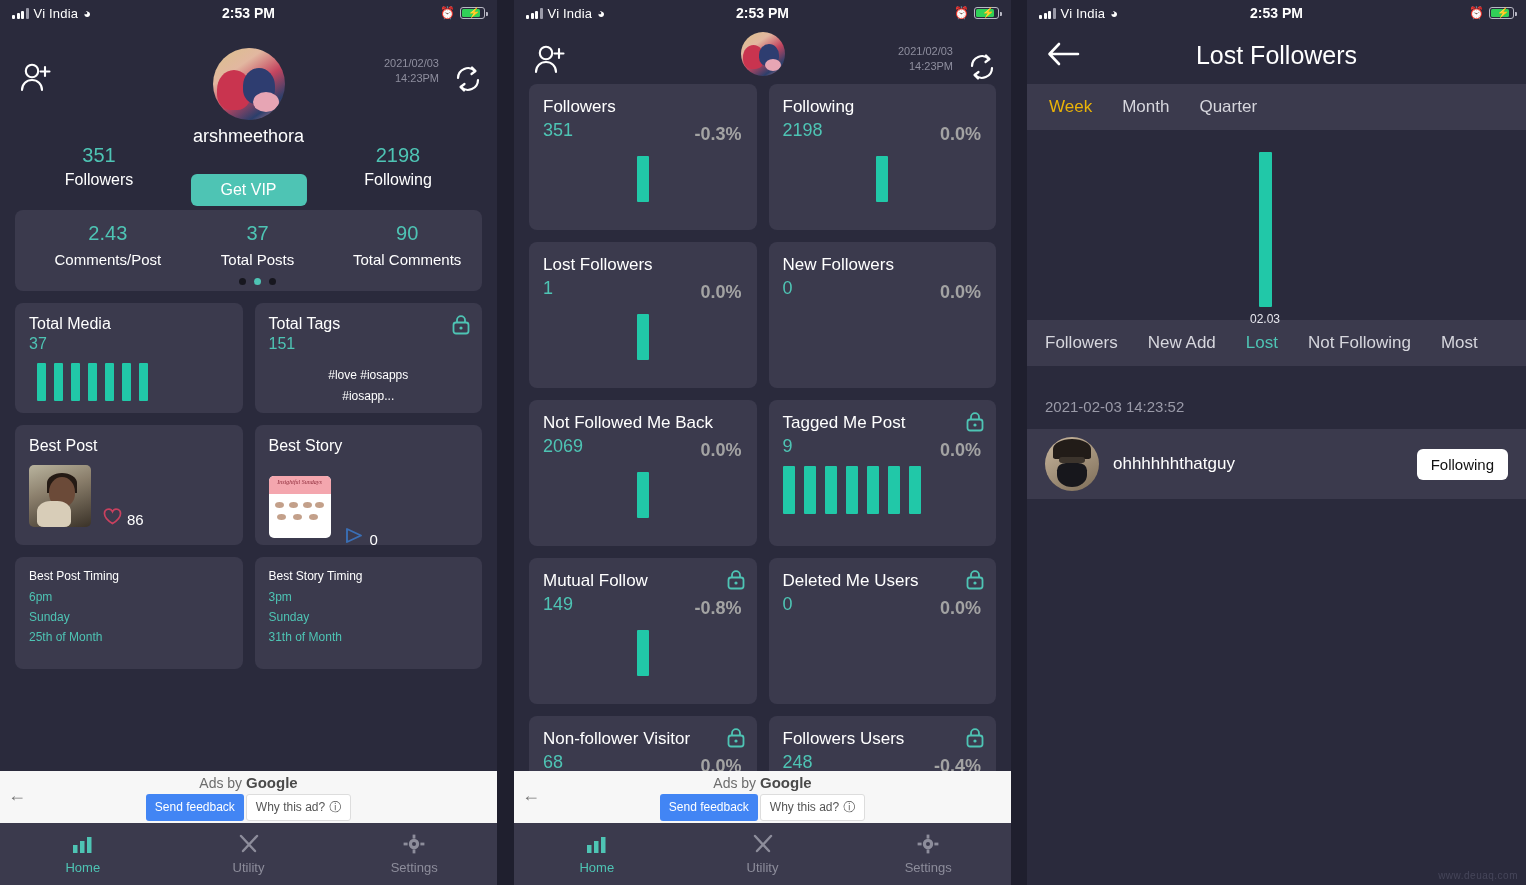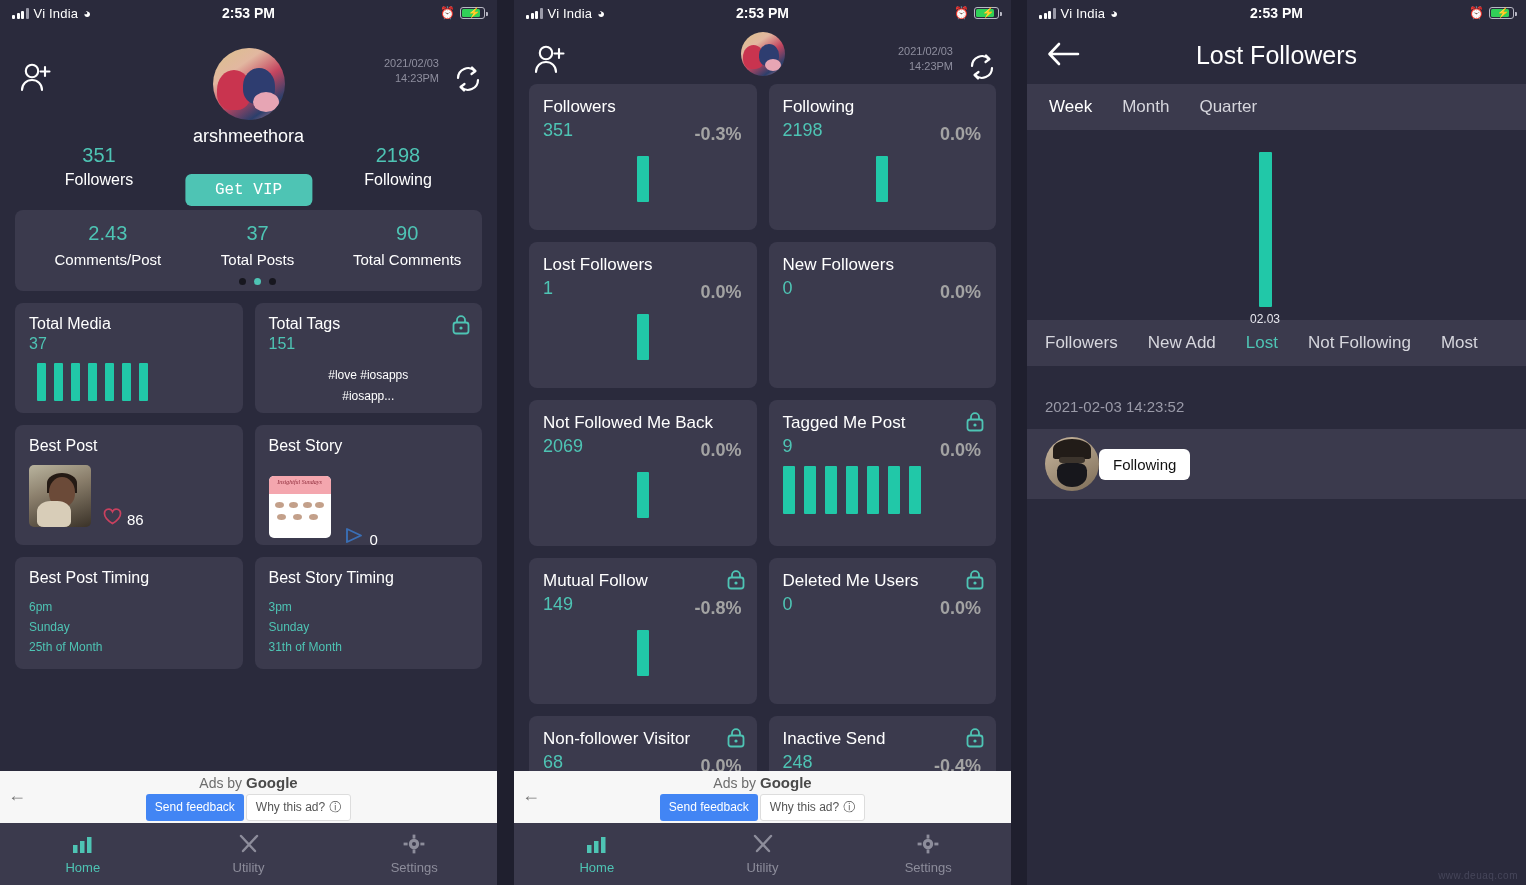--- a/index.html
+++ b/index.html
@@ -57,21 +57,21 @@
   .username { position:absolute; top:100px; left:0; right:0; text-align:center; color:#fff; font-size:18px; }
   .statsrow { position:relative; height:62px; }
   .statcol { position:absolute; top:0; width:150px; text-align:center; }
   .statcol .num { color:#4ec4b4; font-size:20px; margin-bottom:4px; }
   .statcol .lbl { color:#fff; font-size:16px; }
   .col-left { left:24px; }
   .col-right { right:24px; }
   .vipbtn {
     position:absolute; left:50%; transform:translateX(-50%); top:30px;
     background:#4ec4b4; color:#fff; border:none; font-size:16px;
-    padding:7px 30px; border-radius:6px; font-family:Liberation Mono, monospace; cursor:pointer;
+    padding:7px 30px; border-radius:6px; font-family:Liberation Sans, sans-serif; cursor:pointer;
   }
 
   
   .card { background:#3b3a4d; border-radius:8px; }
   .p1body { padding: 4px 15px 0 15px; }
   .summary { padding:12px 0 6px 18px; margin-bottom:12px; position:relative; }
   .summary .row { display:flex; }
   .summary .cell { flex:1; text-align:center; }
   .summary .cell .num { color:#4ec4b4; font-size:20px; margin-bottom:6px; }
   .summary .cell .lbl { color:#fff; font-size:15px; }
@@ -99,21 +99,21 @@
   .thumb1 .hair{position:absolute;width:30px;height:20px;background:#241a14;border-radius:50% 50% 0 0;left:18px;top:8px;}
   .thumb1 .scarf{position:absolute;width:34px;height:26px;background:#d8cdb8;border-radius:40% 40% 20% 20%;left:8px;top:36px;}
   .thumb2 { width:62px; height:62px; border-radius:5px; overflow:hidden; position:relative; background:#fff; flex:0 0 62px;}
   .thumb2 .band{position:absolute;left:0;right:0;top:0;height:18px;background:#f4a6ae;}
   .thumb2 .ttl{position:absolute;left:0;right:0;top:3px;text-align:center;font-size:6px;color:#8e2b3a;font-family:"Liberation Serif",serif;font-style:italic;}
   .thumb2 .g{position:absolute;width:9px;height:6px;background:#c3a08a;border-radius:50%;}
   .metrics { display:flex; flex-direction:column; gap:2px; }
   .metric { display:flex; align-items:flex-end; gap:5px; color:#fff; font-size:15px;margin-top:43px; }
 
   .timecard { padding:12px 14px 14px 14px; height:112px; }
-  .timecard .t { color:#fff; font-size:16px; margin-bottom:10px; }
+  .timecard .t { color:#fff; font-size:12px; margin-bottom:4px; }
   .timecard .l { color:#4ec4b4; font-size:12px; line-height:20px; }
 
   
   .adbar { position:absolute; left:0; right:0; bottom:62px; height:52px; background:#f7f7f7;
            display:flex; flex-direction:column; align-items:center; justify-content:center; }
   .adbar .back { position:absolute; left:8px; top:14px; color:#777; font-size:18px; }
   .adbar .byline { font-size:14px; color:#6d6d6d; margin-bottom:3px; }
   .adbar .byline b { color:#4a4a4a; font-size:15px; }
   .adbtns { display:flex; gap:2px; }
   .adbtns .sf { background:#4285f4; color:#fff; font-size:12px; padding:4px 9px; border-radius:3px; border:none; font-family:inherit;}
@@ -142,21 +142,21 @@
   .mcard .bars1 i { display:block; width:12px; height:46px; background:#21c8a8; border-radius:1px; }
   .mcard .bars7 { position:absolute; left:14px; right:14px; top:66px; display:flex; gap:9px; }
   .mcard .bars7 i { display:block; width:12px; height:48px; background:#21c8a8; border-radius:1px; }
 
   
   .p3head { height:58px; position:relative; display:flex; align-items:center; }
   .p3head .back3 { position:absolute; left:20px; top:14px; }
   .p3title { width:100%; text-align:center; color:#fff; font-size:25px; }
   .p3tabs { height:46px; background:#3b3a4d; display:flex; align-items:center; padding:0 22px; gap:30px; }
   .p3tabs span { font-size:17px; color:#d6d6dd; }
-  .p3tabs span.on { color:#ffffff; }
+  .p3tabs span.on { color:#eab308; }
   .p3chart { height:190px; position:relative; background:#2a2a3c; }
   .p3chart .bar { position:absolute; width:13px; background:#21c8a8; border-radius:1px; }
   .p3chart .xlab { position:absolute; font-size:12px; color:#e7e7ee; transform:translateX(-50%); }
   .p3tabs2 { height:46px; background:#3b3a4d; display:flex; align-items:center; padding:0 18px; gap:30px; overflow:hidden; white-space:nowrap; }
   .p3tabs2 span { font-size:17px; color:#d6d6dd; }
   .p3tabs2 span.on { color:#4ec4b4; }
   .p3date { padding:32px 18px 14px 18px; color:#9a9aa8; font-size:15px; background:#2a2a3c;}
   .p3row { display:flex; align-items:center; padding:0 18px; height:70px; background:#3b3a4d; }
   .p3row .av { width:54px; height:54px; border-radius:50%; overflow:hidden; position:relative;
                background:linear-gradient(150deg,#cbb9a0,#7c6c57); flex:0 0 54px; }
@@ -550,21 +550,21 @@
           <div class="bars1">
             <i></i>
           </div>
         </div>
         <div class="mcard">
           <span class="lock"><svg width="18" height="20" viewBox="0 0 18 20">
               <rect x="1.5" y="7.5" width="15" height="11" rx="2.5" fill="none" stroke="#4ec4b4" stroke-width="1.8"></rect>
               <path d="M5 7.5V5.2a4 4 0 0 1 8 0v2.3" fill="none" stroke="#4ec4b4" stroke-width="1.8"></path>
               <circle cx="9" cy="13" r="1.6" fill="#4ec4b4"></circle>
             </svg></span>
-          <div class="title">Inactive Send</div>
+          <div class="title">Followers Users</div>
           <div class="val">248</div>
           <div class="pct">-0.4%</div>
           <div class="bars1">
             <i></i>
           </div>
         </div>
       </div>
 
     <div class="adbar">
       <span class="back">←</span>
@@ -663,19 +663,20 @@
     </div>
 
     <div class="p3date">2021-02-03 14:23:52</div>
 
     <div class="p3row">
       <span class="av">
           <i class="hair"></i>
           <i class="eye"></i>
           <i class="mask"></i>
         </span>
+      <span class="nm">ohhhhhhthatguy</span>
       <button class="fbtn">Following</button>
     </div>
 
     <div class="watermark">www.deuaq.com</div>
   </div>
 
 </div>
 
 </body></html>

